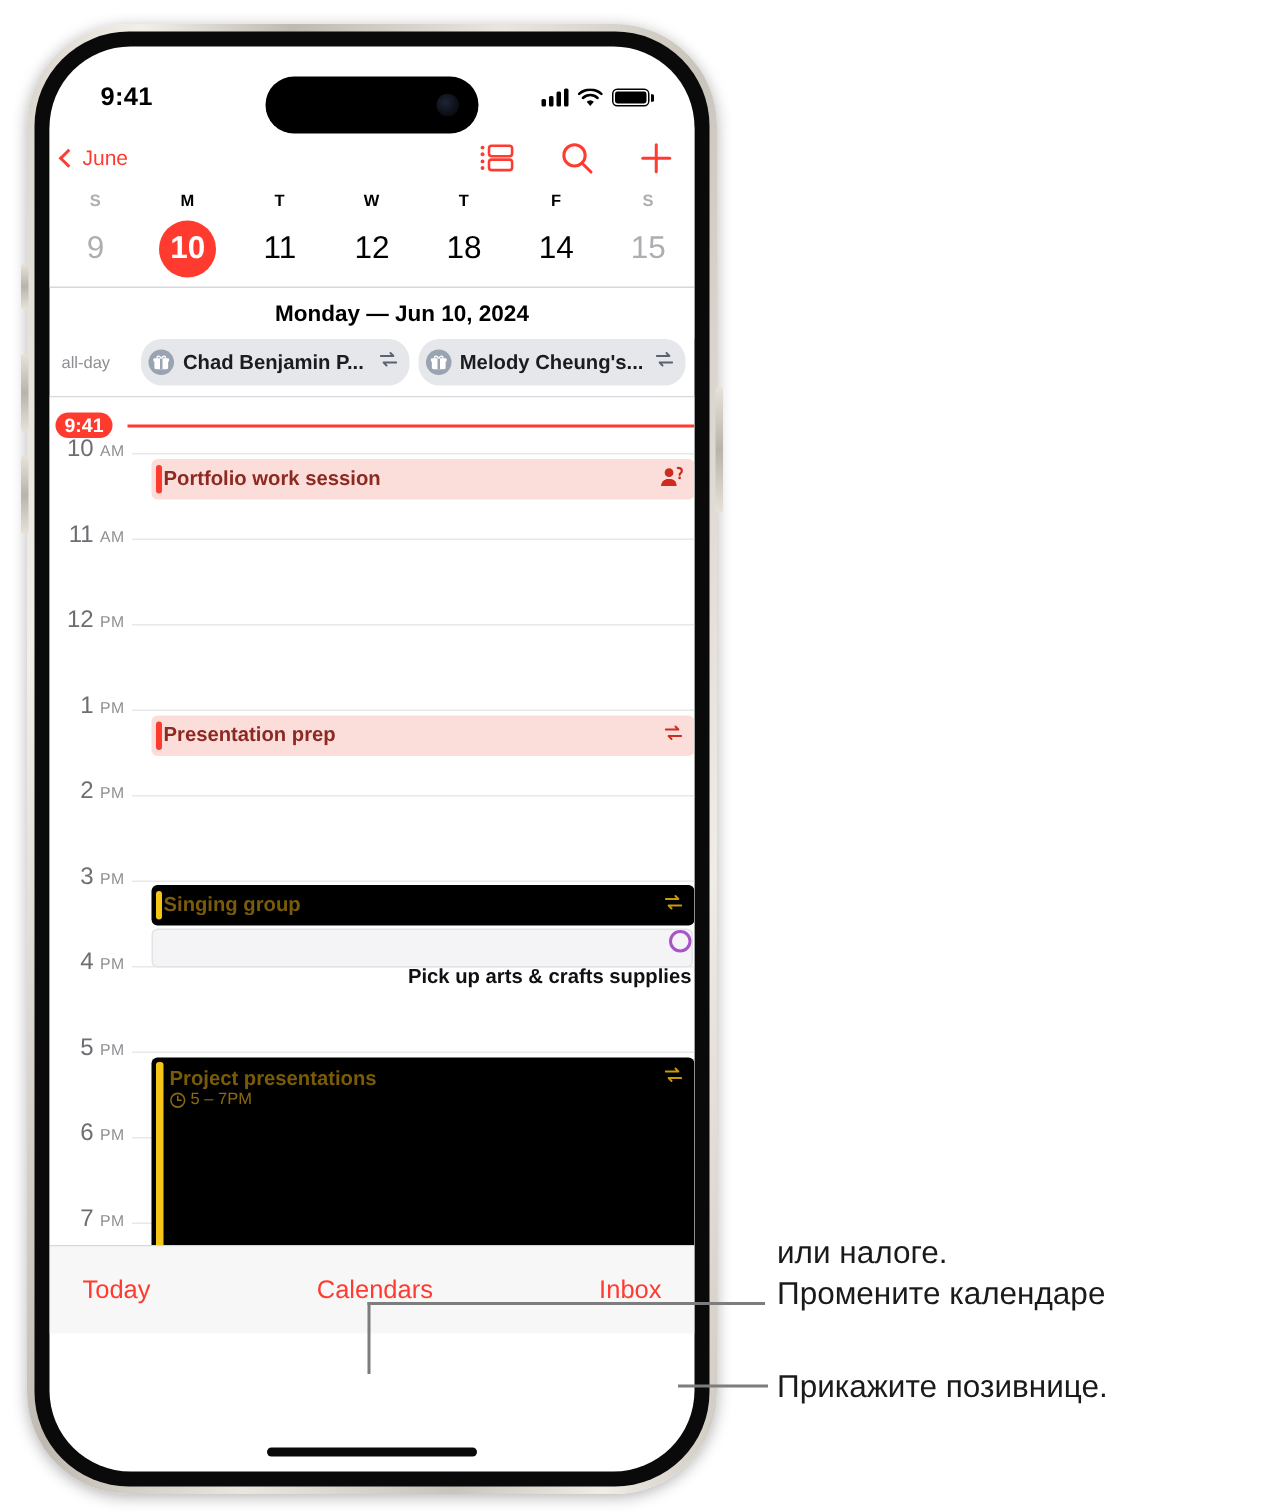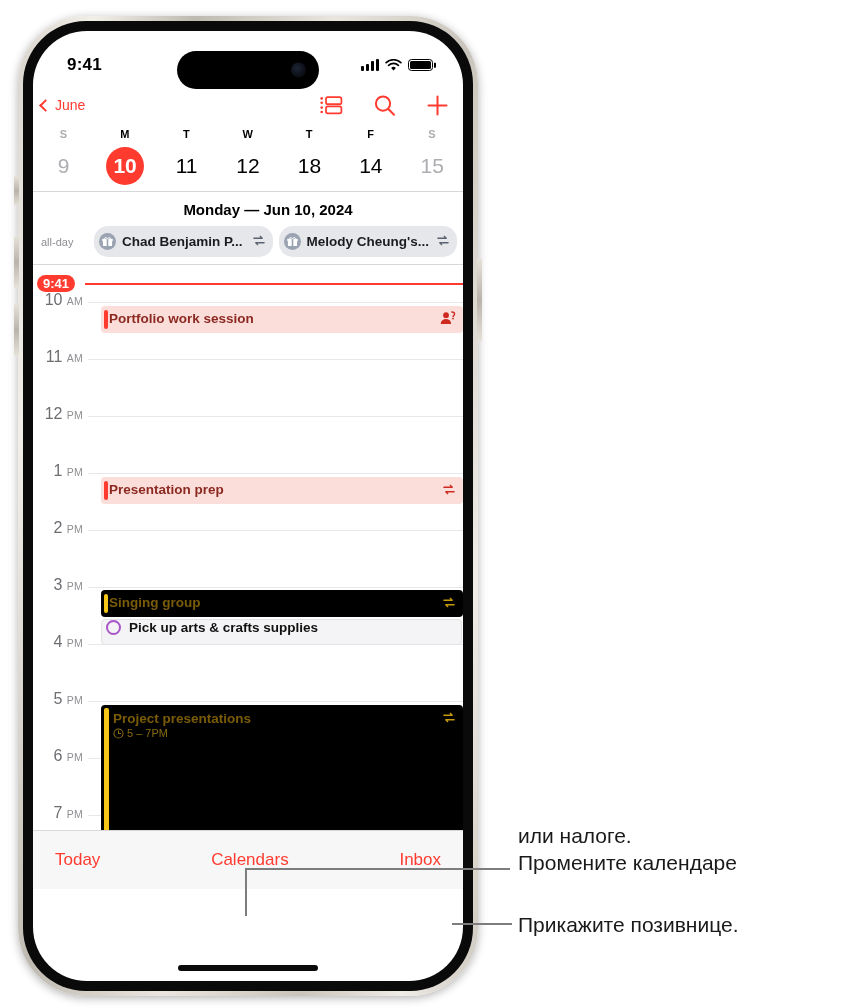--- a/index.html
+++ b/index.html
@@ -240,23 +240,24 @@
   .ev-yel { background:#000000; }
   .ev-yel .bar { background:#F5C518; }
   .ev-yel .etitle { color:#7A5B07; }
   .ev-yel .esub { color:#8a6a10; }
 
   .reminder {
     position:absolute;
     background:#F4F4F6;
     border:1px solid #E3E3E6;
     border-radius:4px;
-    display:flex; align-items:flex-start; gap:8px;
-    padding-left:4px;
+    display:flex; align-items:flex-end; gap:8px;
+    padding-left:20px;
     cursor:pointer;
+    flex-direction:column;
   }
   .rem-circle {
     width:15px;height:15px;border-radius:50%;
     border:2px solid #A855C8; flex:none;
   }
   .rem-title { font-size:13.5px; font-weight:600; color:#111; }
 
   
   .now-line {
     position:absolute; left:52px; right:0; height:2px;

